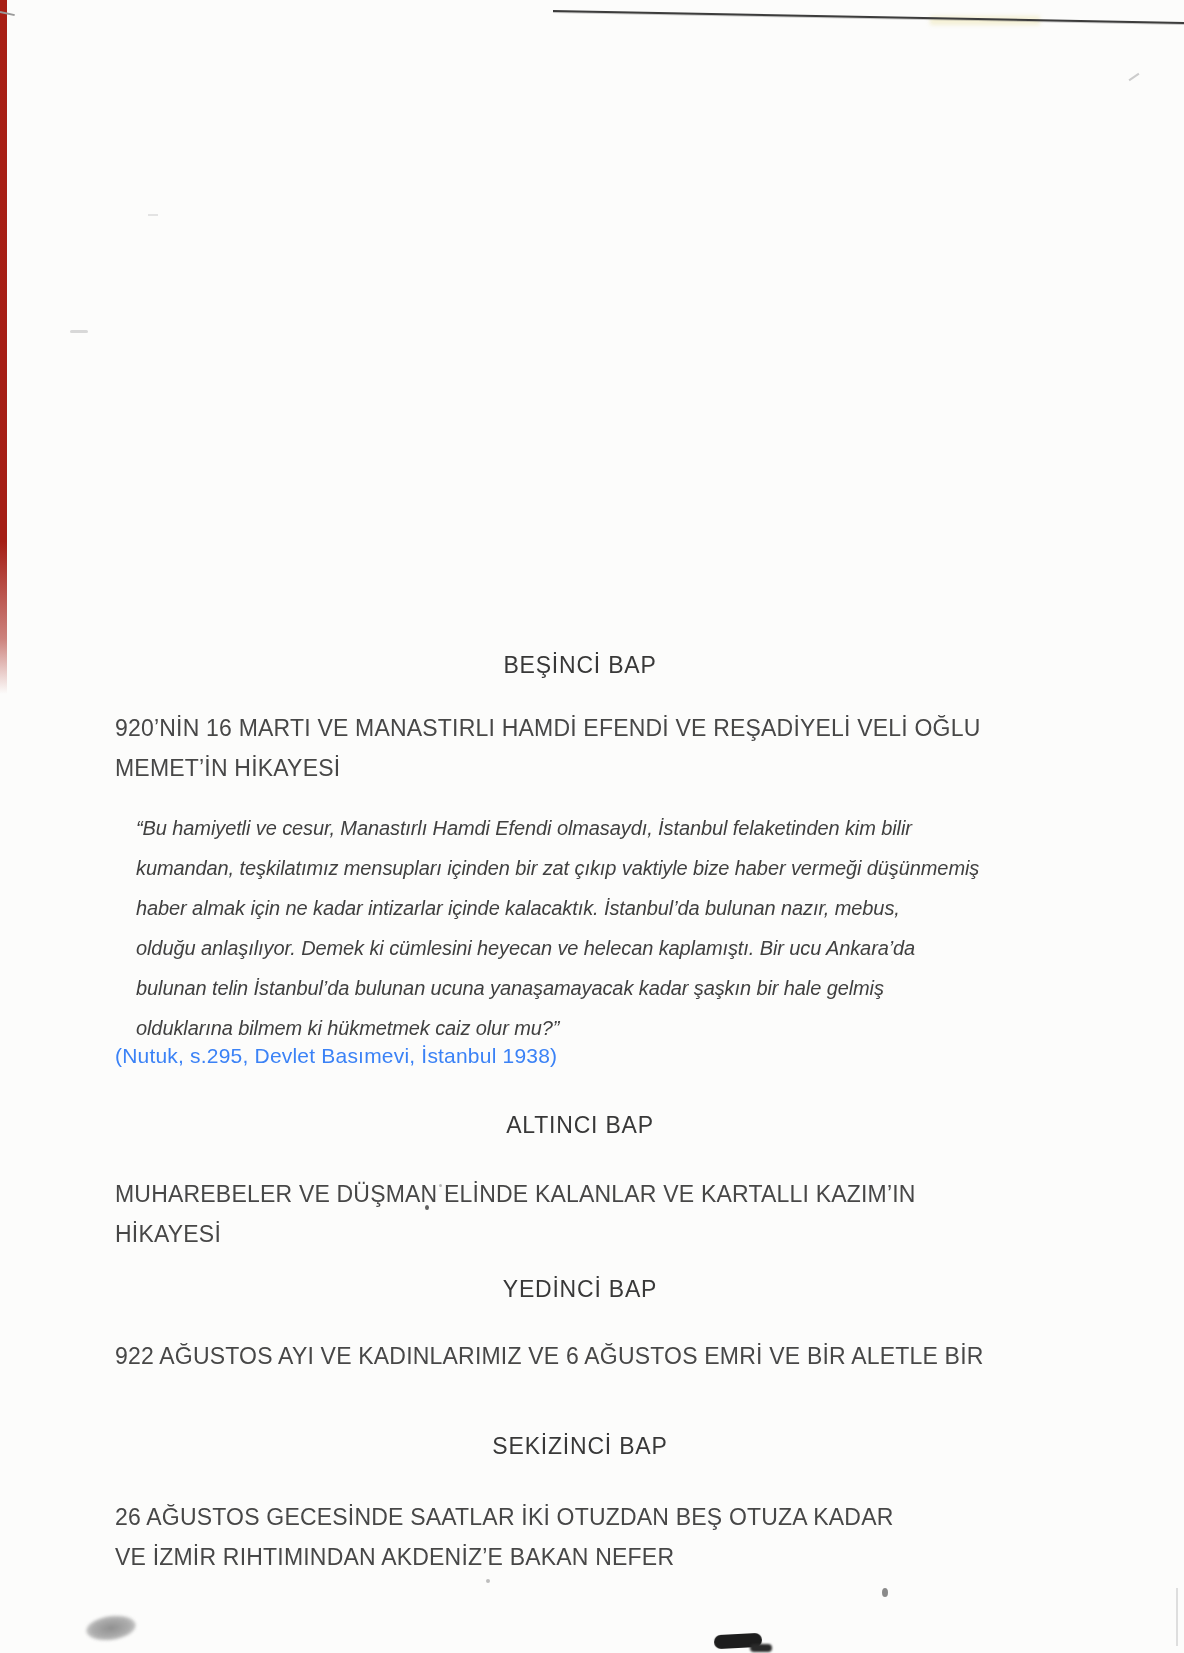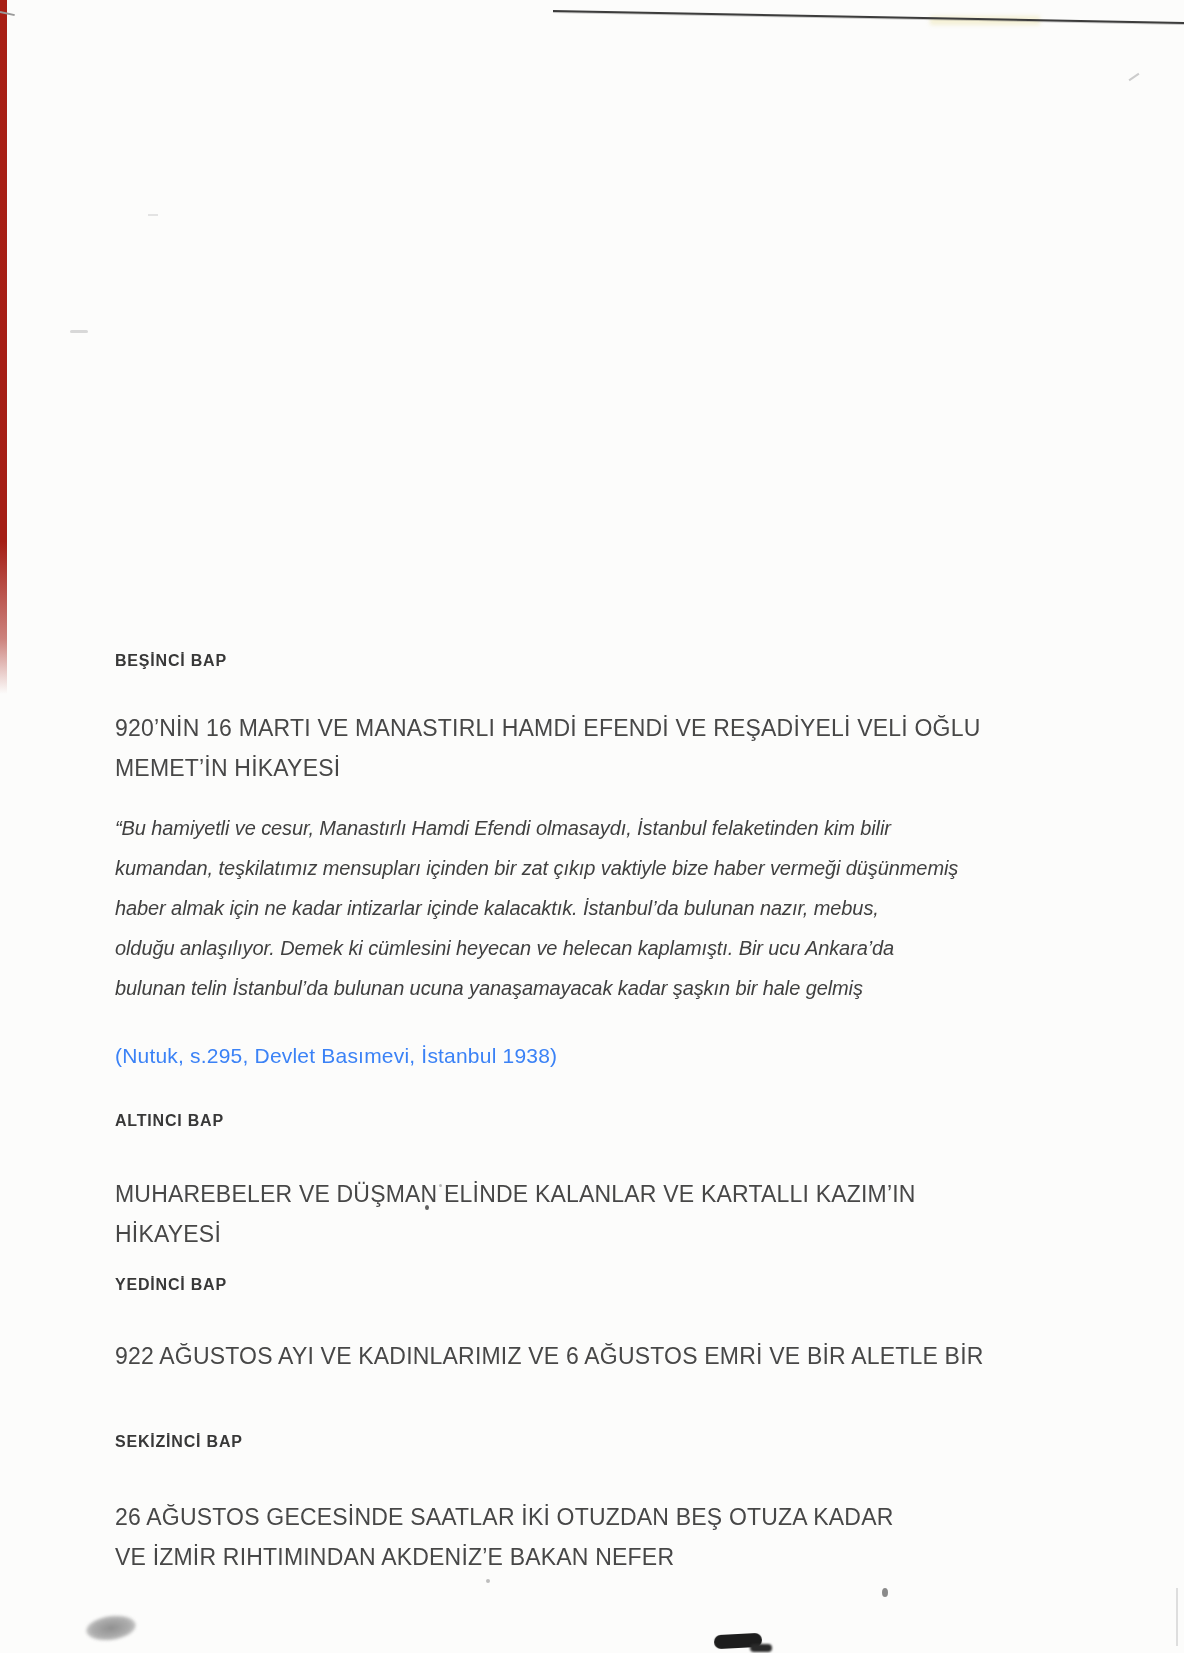--- a/index.html
+++ b/index.html
@@ -7,30 +7,30 @@
     width: 1184px; height: 1653px;
     background: #fcfcfb;
     position: relative;
     overflow: hidden;
     font-family: "Liberation Sans", sans-serif;
   }
   .abs { position: absolute; }
   .page-col { left: 115px; width: 930px; }
 
   .chapter-heading {
-    font-size: 16px; font-weight: 700; color: #383838;
-    letter-spacing: 0.8px; white-space: nowrap;
+    font-size: 23px; font-weight: 400; color: #383838;
+    letter-spacing: 0.8px; white-space: nowrap; text-align: center;
   }
   .chapter-title {
     font-size: 23px; font-weight: 400; color: #474747;
     letter-spacing: 0.2px; line-height: 40px; white-space: nowrap; margin-top: 14px;
   }
   .quote {
     font-size: 20px; font-style: italic; color: #404040;
-    letter-spacing: -0.1px; line-height: 40px; white-space: nowrap;
+    letter-spacing: -0.1px; line-height: 40px; white-space: nowrap; margin-left: 21px;
   }
   .citation {
     font-size: 21px; color: #3b82f6; letter-spacing: 0.2px; white-space: nowrap;
   }
 
   
   .left-strip {
     left: 0; top: 0; width: 7px; height: 694px;
     background: linear-gradient(180deg, #a81f15 0%, #a51e15 78%, rgba(165,30,21,0.55) 92%, rgba(165,30,21,0) 100%);
   }
@@ -100,20 +100,21 @@
   <div>920’NİN 16 MARTI VE MANASTIRLI HAMDİ EFENDİ VE REŞADİYELİ VELİ OĞLU</div>
   <div>MEMET’İN HİKAYESİ</div>
 </div>
 
 <div class="abs page-col quote" style="top:808px">
   <div>“Bu hamiyetli ve cesur, Manastırlı Hamdi Efendi olmasaydı, İstanbul felaketinden kim bilir</div>
   <div>kumandan, teşkilatımız mensupları içinden bir zat çıkıp vaktiyle bize haber vermeği düşünmemiş</div>
   <div>haber almak için ne kadar intizarlar içinde kalacaktık. İstanbul’da bulunan nazır, mebus,</div>
   <div>olduğu anlaşılıyor. Demek ki cümlesini heyecan ve helecan kaplamıştı. Bir ucu Ankara’da</div>
   <div>bulunan telin İstanbul’da bulunan ucuna yanaşamayacak kadar şaşkın bir hale gelmiş</div>
+  <div>olduklarına bilmem ki hükmetmek caiz olur mu?”</div>
 </div>
 <div class="abs page-col citation" style="top:1044px">(Nutuk, s.295, Devlet Basımevi, İstanbul 1938)</div>
 
 <div class="abs page-col chapter-heading" style="top:1112px">ALTINCI BAP</div>
 <div class="abs page-col chapter-title" style="top:1160px">
   <div>MUHAREBELER VE DÜŞMAN ELİNDE KALANLAR VE KARTALLI KAZIM’IN</div>
   <div>HİKAYESİ</div>
 </div>
 
 <div class="abs page-col chapter-heading" style="top:1276px">YEDİNCİ BAP</div>

